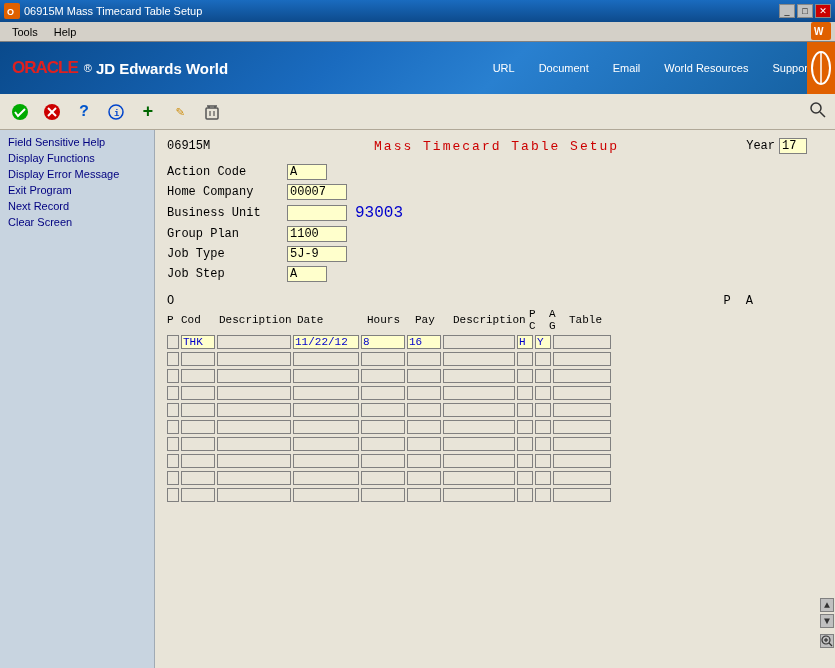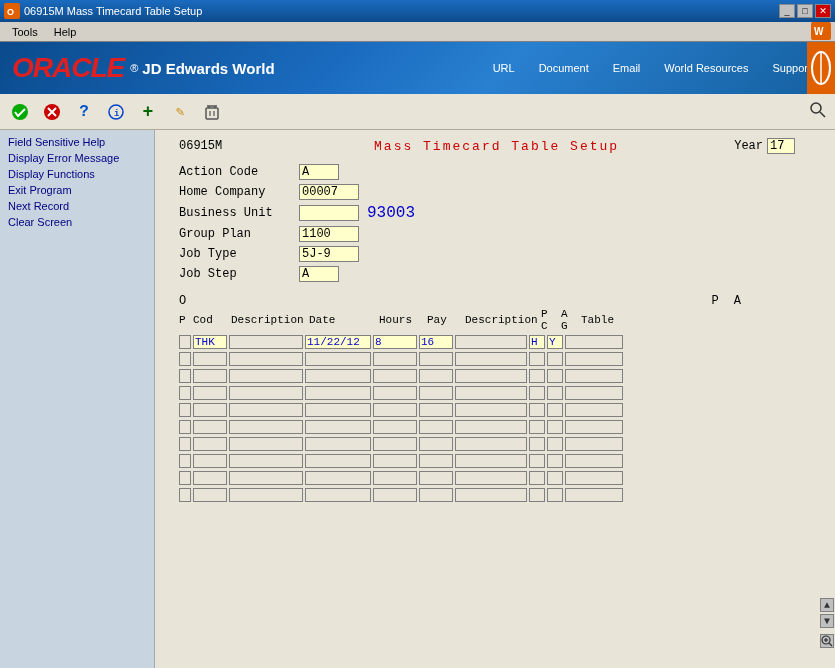--- a/index.html
+++ b/index.html
@@ -35,26 +35,25 @@
     .menu-item { padding: 2px 8px; cursor: pointer; }
     .oracle-logo-area {
       background: linear-gradient(135deg, #0a4a8c 0%, #1a6bbf 40%, #2980d0 60%, #1560a0 100%);
       height: 52px;
       display: flex;
       align-items: center;
       padding: 0 12px;
       position: relative;
     }
     .oracle-logo {
-      font-size: 28px;
+      font-size: 17px;
       font-weight: bold;
       color: #e02020;
       font-family: Arial, sans-serif;
       letter-spacing: -1px;
-      font-style: italic;
     }
     .oracle-logo span { color: #e02020; }
     .jde-text {
       font-size: 14px;
       color: white;
       font-family: Arial, sans-serif;
       margin-left: 6px;
       text-align: right;
     }
     .nav-bar {
@@ -119,21 +118,21 @@
       padding: 2px 8px;
       font-size: 11px;
       cursor: pointer;
       color: #000080;
       font-family: Arial, sans-serif;
     }
 
     
     .form-area {
       flex: 1;
-      padding: 8px 24px;
+      padding: 8px 12px;
       background: #e8e4d8;
       overflow: auto;
     }
 
     .form-header {
       display: flex;
       align-items: center;
       margin-bottom: 10px;
     }
     .program-id {
@@ -320,22 +319,22 @@
         <circle cx="7" cy="7" r="5" fill="none" stroke="#333" stroke-width="1.5"></circle>
         <line x1="11" y1="11" x2="16" y2="16" stroke="#333" stroke-width="1.5"></line>
       </svg>
   </div>
 </div>
 
 <div class="main-content">
 
   <div class="sidebar">
     <div class="sidebar-item">Field Sensitive Help</div>
+    <div class="sidebar-item">Display Functions</div>
     <div class="sidebar-item">Display Error Message</div>
-    <div class="sidebar-item">Display Functions</div>
     <div class="sidebar-item">Exit Program</div>
     <div class="sidebar-item">Next Record</div>
     <div class="sidebar-item">Clear Screen</div>
   </div>
 
   <div class="form-area">
 
     <div class="form-header">
       <span class="program-id">06915M</span>
       <span class="form-title">Mass Timecard Table Setup</span>

